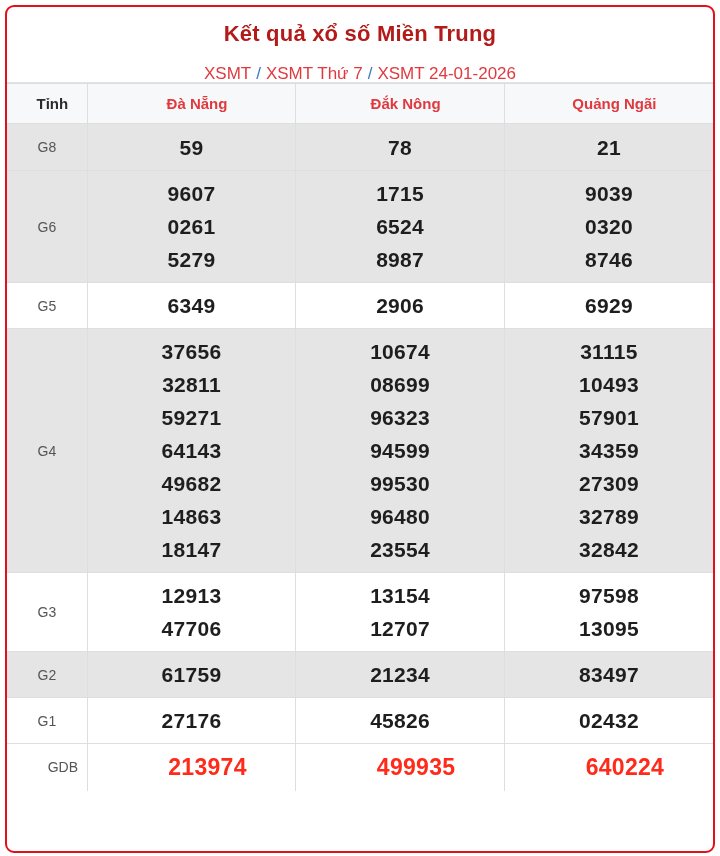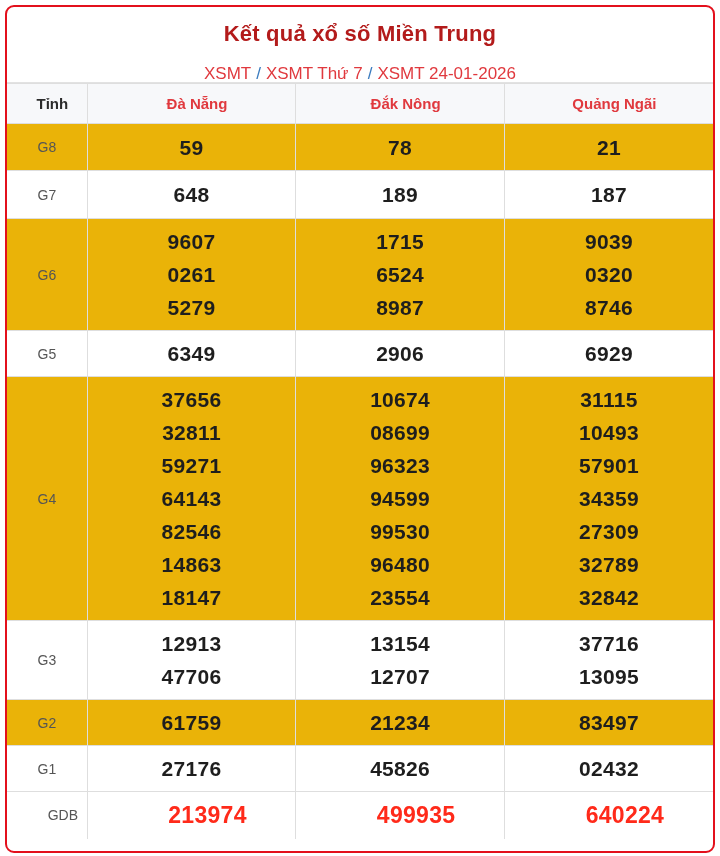--- a/index.html
+++ b/index.html
@@ -41,21 +41,21 @@
       text-align: center; vertical-align: middle;
     }
     tr td:first-child, tr th:first-child { border-left: none; }
     tr td:last-child, tr th:last-child { border-right: none; }
     thead th {
       background: #f7f8fa; height: 40px;
       font-size: 15px; font-weight: bold; padding-left: 11px;
     }
     thead th.tinh { color: #2b2b2b; }
     thead th.prov { color: #e0393e; font-weight: bold; margin-top: 8px; }
-    tbody tr.shade td { background: #eab308; }
+    tbody tr.shade td { background: #e5e5e5; }
     tbody tr.plain td { background: #ffffff; }
     td.lbl { font-size: 14px; color: #555555; }
     td.nums { padding: 6px 0; }
     .num {
       display: block; font-size: 21px; font-weight: bold;
       color: #1e1e1e; line-height: 33px; letter-spacing: 0.3px;
     }
     .num.special { color: #ff2a1a; font-size: 23px; }
     tr.r-g8 td { height: 47px; }
     tr.r-g7 td { height: 48px; }
@@ -98,32 +98,20 @@
             <span class="num">59</span>
           </td>
         <td class="nums">
             <span class="num">78</span>
           </td>
         <td class="nums">
             <span class="num">21</span>
           </td>
       </tr>
 
-      <tr class="plain r-g7">
-        <td class="lbl">G7</td>
-        <td class="nums">
-            <span class="num">648</span>
-          </td>
-        <td class="nums">
-            <span class="num">189</span>
-          </td>
-        <td class="nums">
-            <span class="num">187</span>
-          </td>
-      </tr>
 
       <tr class="shade r-g6">
         <td class="lbl">G6</td>
         <td class="nums">
           <span class="num">9607</span>
           <span class="num">0261</span>
           <span class="num">5279</span>
         </td>
         <td class="nums">
           <span class="num">1715</span>
@@ -150,21 +138,21 @@
           </td>
       </tr>
 
       <tr class="shade r-g4">
         <td class="lbl">G4</td>
         <td class="nums">
           <span class="num">37656</span>
           <span class="num">32811</span>
           <span class="num">59271</span>
           <span class="num">64143</span>
-          <span class="num">82546</span>
+          <span class="num">49682</span>
           <span class="num">14863</span>
           <span class="num">18147</span>
         </td>
         <td class="nums">
           <span class="num">10674</span>
           <span class="num">08699</span>
           <span class="num">96323</span>
           <span class="num">94599</span>
           <span class="num">99530</span>
           <span class="num">96480</span>
@@ -185,21 +173,21 @@
         <td class="lbl">G3</td>
         <td class="nums">
           <span class="num">12913</span>
           <span class="num">47706</span>
         </td>
         <td class="nums">
           <span class="num">13154</span>
           <span class="num">12707</span>
         </td>
         <td class="nums">
-          <span class="num">37716</span>
+          <span class="num">97598</span>
           <span class="num">13095</span>
         </td>
       </tr>
 
       <tr class="shade r-g2">
         <td class="lbl">G2</td>
         <td class="nums">
             <span class="num">61759</span>
           </td>
         <td class="nums">

